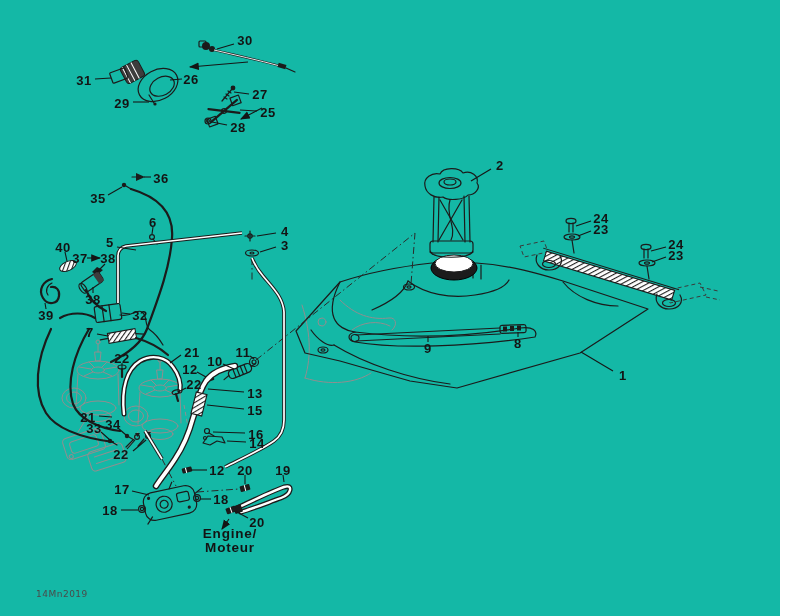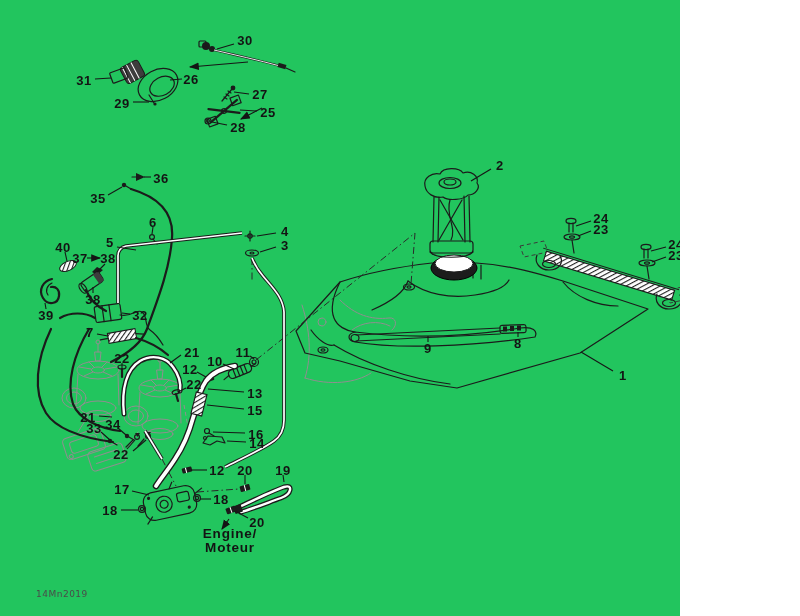--- a/index.html
+++ b/index.html
@@ -1,16 +1,16 @@
 <!DOCTYPE html>
 <html><head>
 <meta charset="utf-8">
 <style>
   html,body{margin:0;padding:0;background:#fff;}
-  .stage{position:relative;width:680px;height:616px;background:#22c55e;overflow:hidden;}
+  .stage{position:relative;width:780px;height:616px;background:#14b8a6;overflow:hidden;}
   svg{position:absolute;left:0;top:0;}
   .k{stroke:#1b1b1b;fill:none;stroke-width:1.2;stroke-linecap:round;stroke-linejoin:round;}
   .k2{stroke:#1b1b1b;fill:none;stroke-width:2.2;stroke-linecap:round;stroke-linejoin:round;}
   .hose{stroke:#1b1b1b;fill:none;stroke-width:5;stroke-linecap:round;}
   .hoseIn{stroke:#ffffff;fill:none;stroke-width:2.4;stroke-linecap:round;}
   .fat{stroke:#1b1b1b;fill:none;stroke-width:6.5;stroke-linecap:round;}
   .fatIn{stroke:#ffffff;fill:none;stroke-width:3.8;stroke-linecap:round;}
   .twin{stroke:#1b1b1b;fill:none;stroke-width:3.6;stroke-linejoin:round;}
   .twinIn{stroke:#ffffff;fill:none;stroke-width:1.7;stroke-linejoin:round;}
   .faint{stroke:#8f8f8f;fill:none;stroke-width:1;stroke-linecap:round;}

